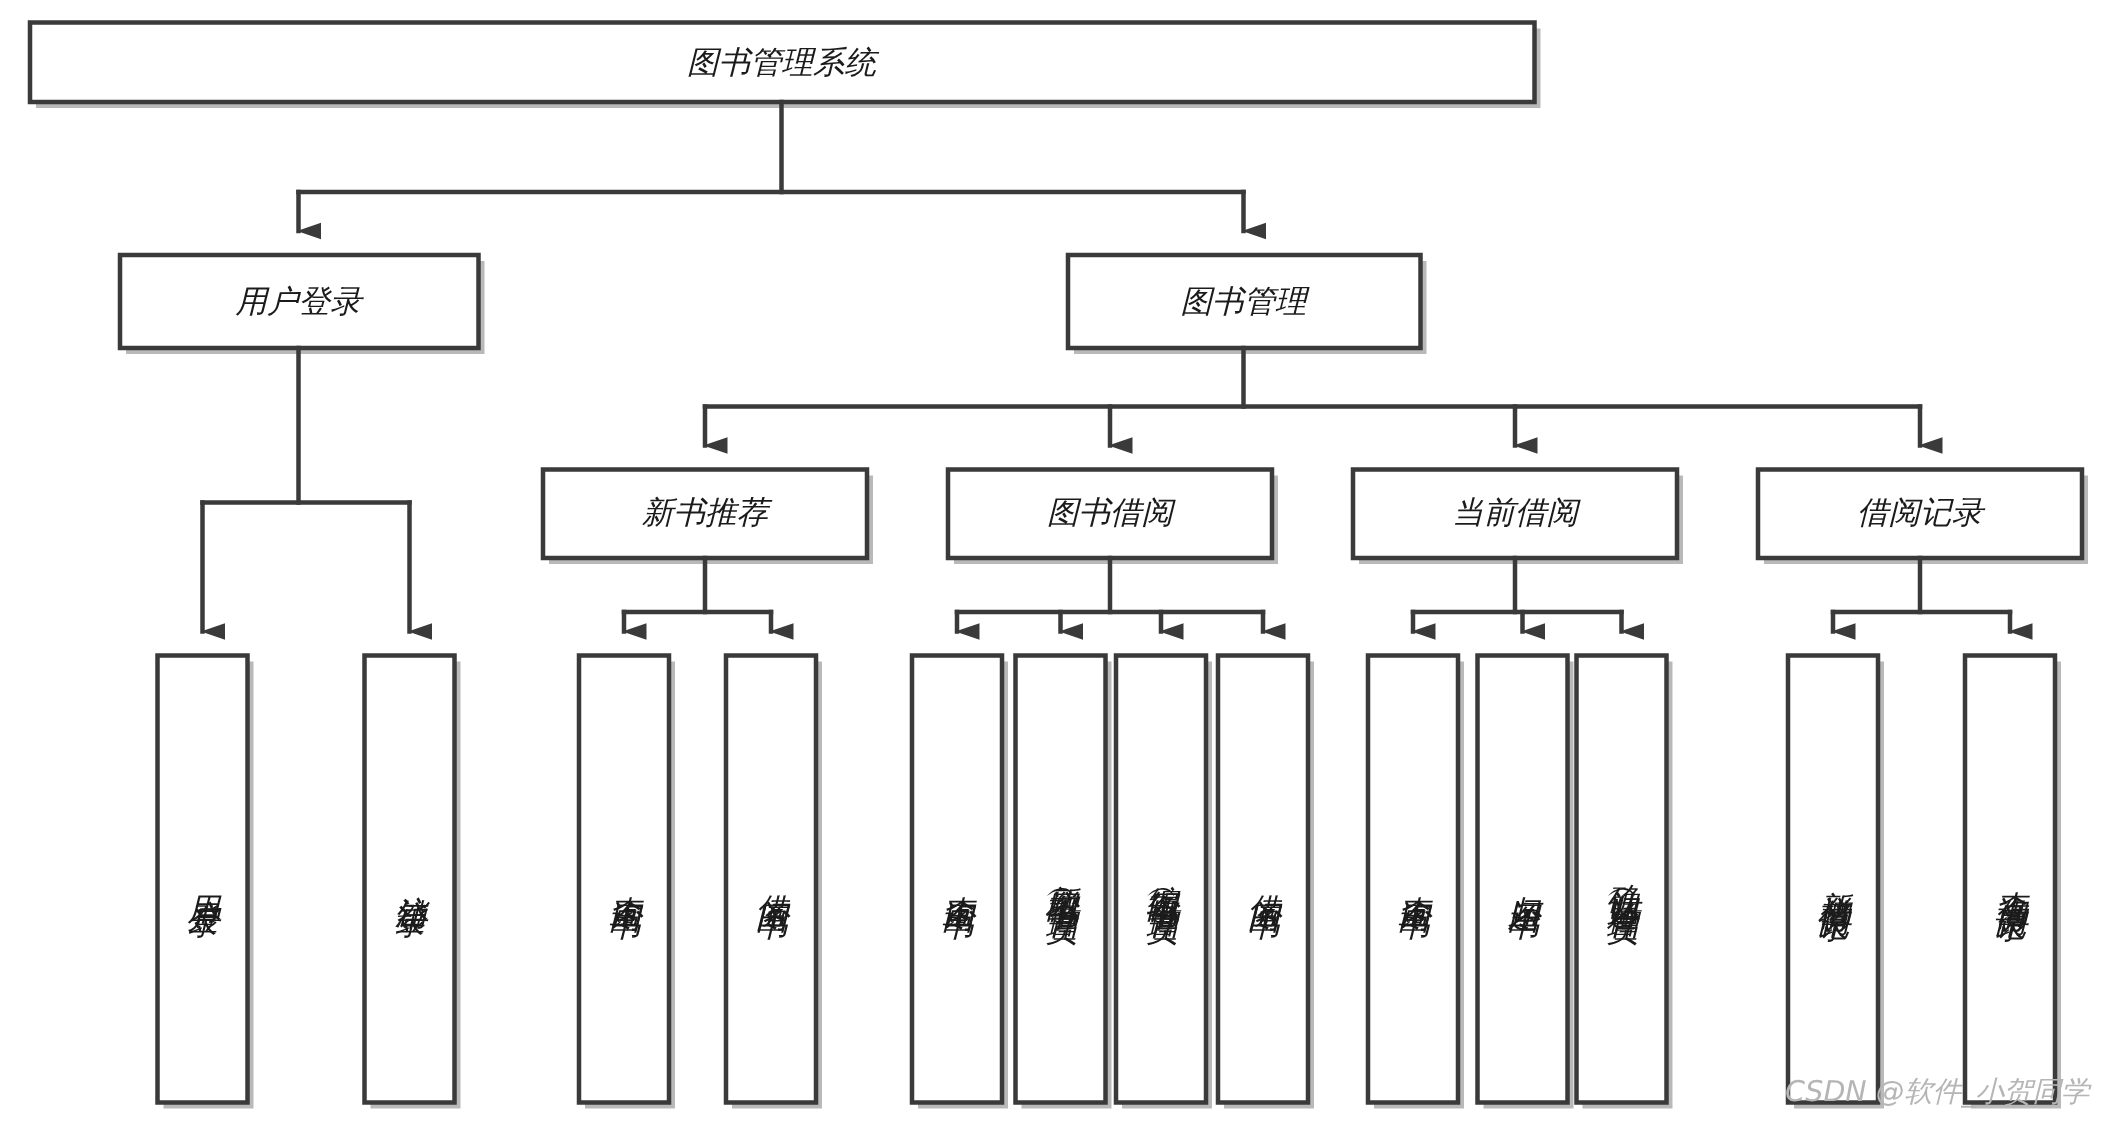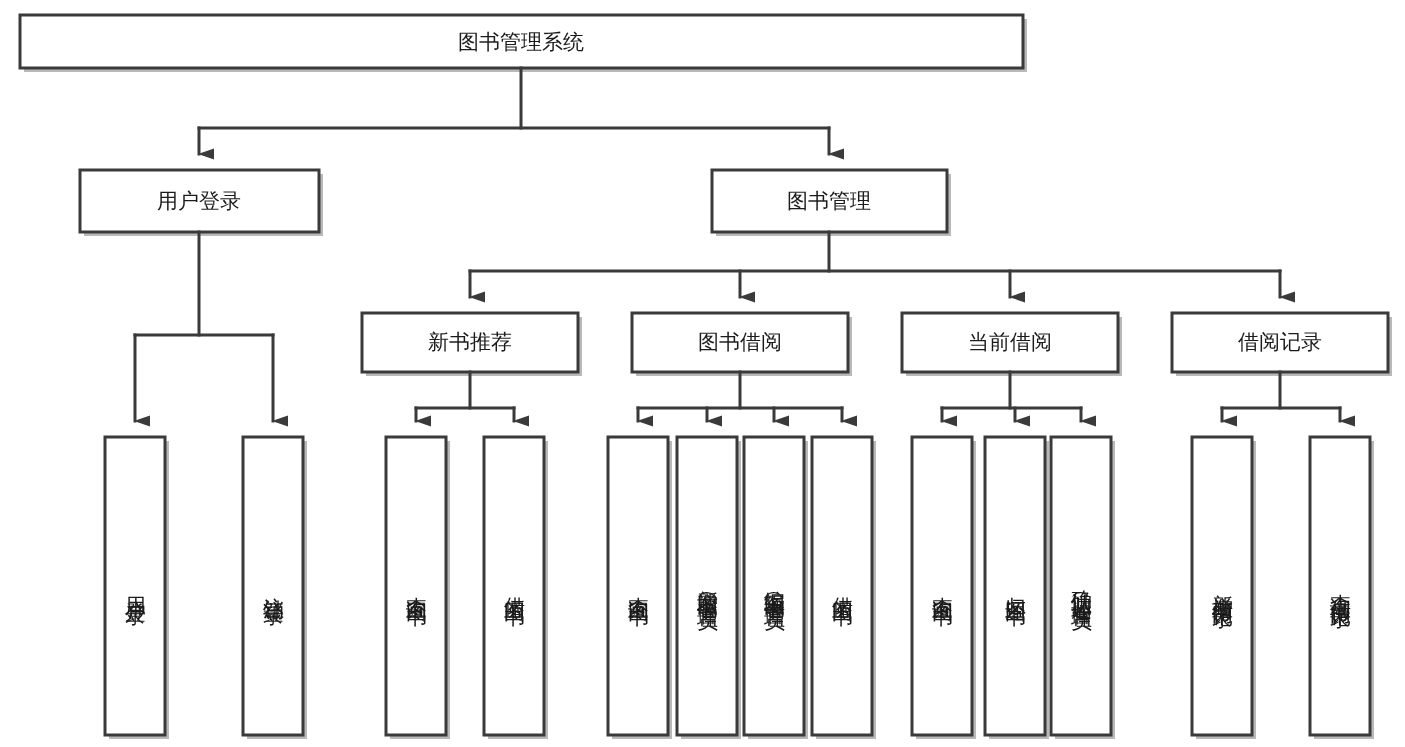--- a/index.html
+++ b/index.html
@@ -9,20 +9,21 @@
   }
   body {
     font-family: "DejaVu Sans", "Liberation Sans", sans-serif;
   }
   #diagram-root {
     position: relative;
     width: 1405px;
     height: 747px;
     background: #ffffff;
     overflow: hidden;
+    font-style: italic;
   }
   svg.tree-canvas {
     position: absolute;
     left: 0;
     top: 0;
     width: 1405px;
     height: 747px;
   }
   .node-box {
     fill: #ffffff;
@@ -241,14 +242,15 @@
   <div class="leaf-label" style="left:608px; top:437px; width:60px; height:298px;">查询图书</div>
   <div class="leaf-label" style="left:677px; top:437px; width:60px; height:298px;">新增图书（管理员）</div>
   <div class="leaf-label" style="left:744px; top:437px; width:60px; height:298px;">编辑图书（管理员）</div>
   <div class="leaf-label" style="left:812px; top:437px; width:60px; height:298px;">借阅图书</div>
   <div class="leaf-label" style="left:912px; top:437px; width:60px; height:298px;">查询图书</div>
   <div class="leaf-label" style="left:985px; top:437px; width:60px; height:298px;">归还图书</div>
   <div class="leaf-label" style="left:1051px; top:437px; width:60px; height:298px;">确认归还（管理员）</div>
   <div class="leaf-label" style="left:1192px; top:437px; width:60px; height:298px;">新增借阅记录</div>
   <div class="leaf-label" style="left:1310px; top:437px; width:60px; height:298px;">查询借阅记录</div>
 
+  <div class="watermark">CSDN @软件_小贺同学</div>
 
 </div>
 
 </body></html>

